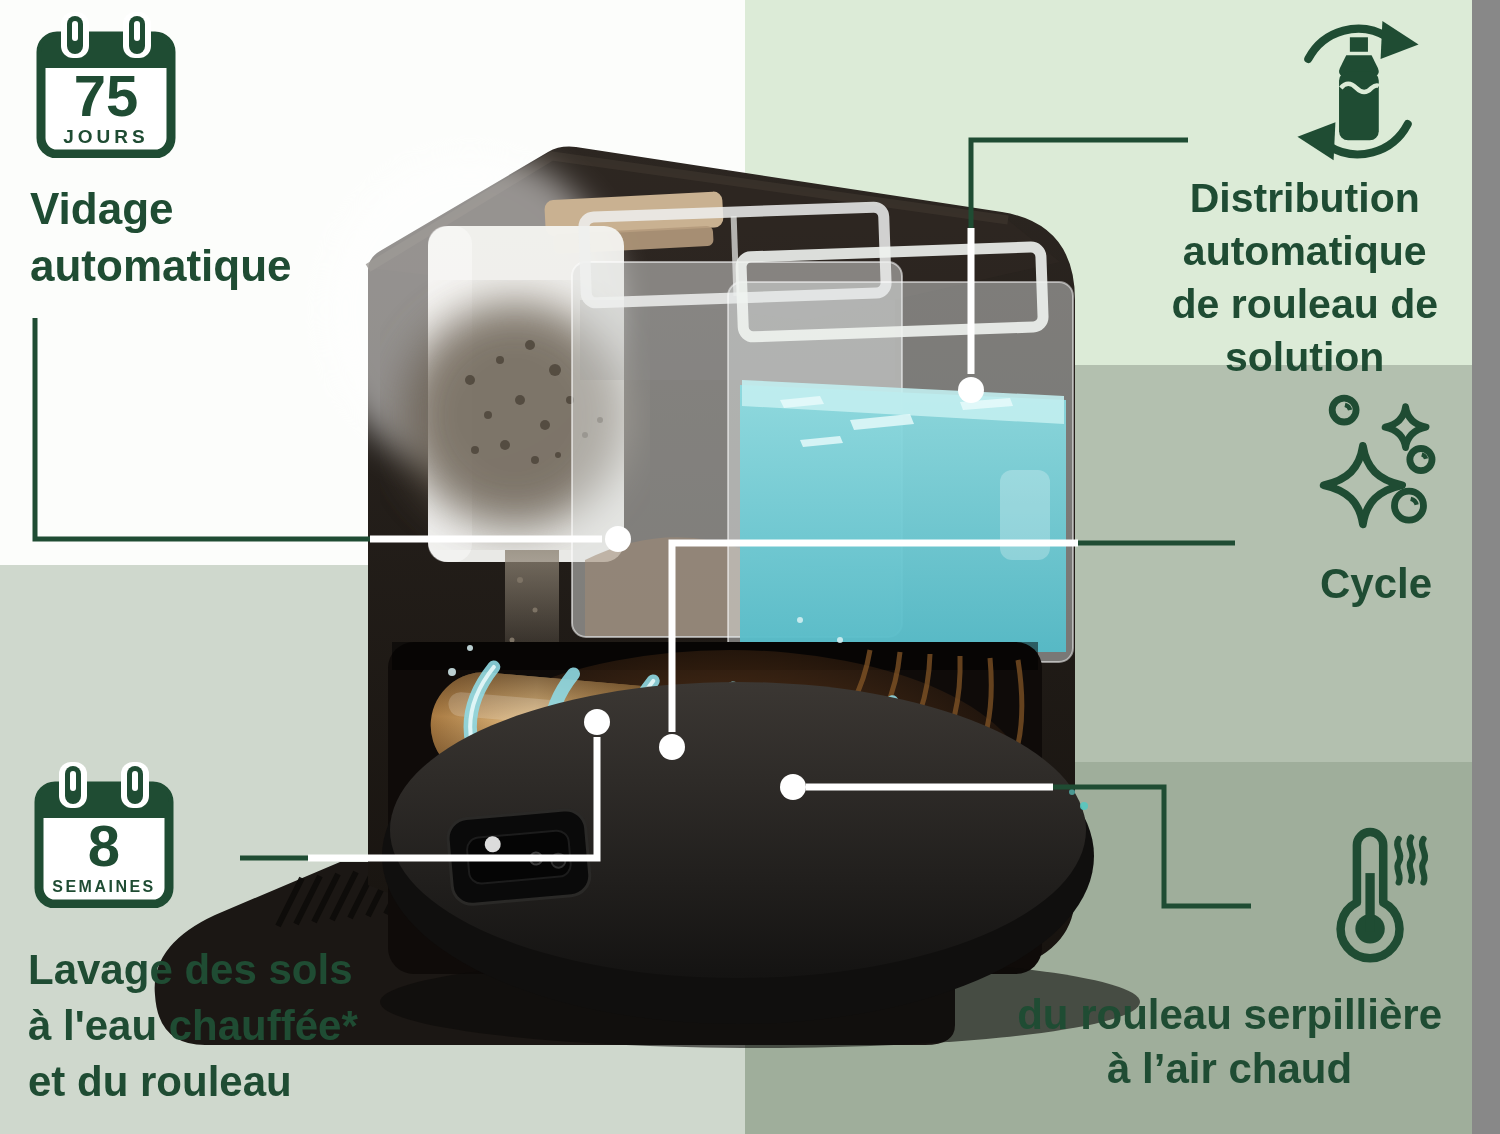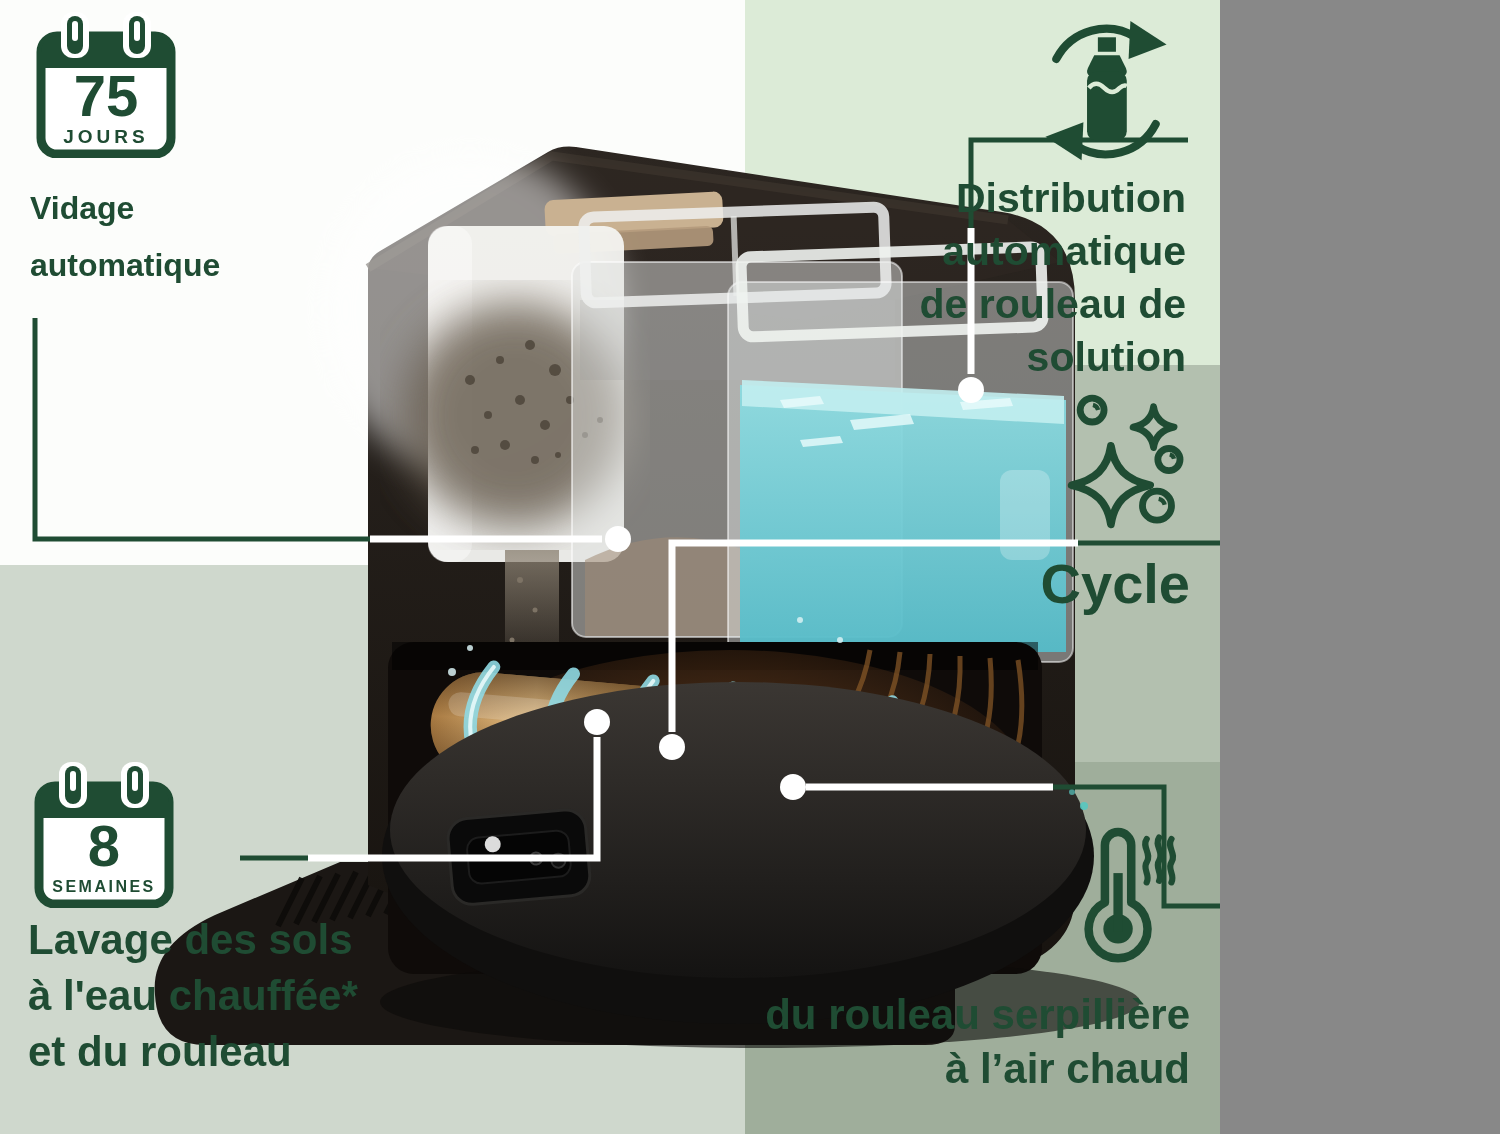--- a/index.html
+++ b/index.html
@@ -5,44 +5,44 @@
   :root{
     --green:#1f4c33;
     --white-block:#fcfdfb;
     --sage-light:#cfd8cd;
     --mint:#dcebd7;
     --sage-mid:#b3c0af;
     --sage-dark:#9fae9b;
   }
   html,body{margin:0;padding:0;background:#888;}
   .canvas{
-    position:relative;width:1220px;height:1134px;overflow:hidden;
+    position:relative;width:1472px;height:1134px;overflow:hidden;
     font-family:"Liberation Sans",sans-serif;background:var(--white-block);
   }
   .bg{position:absolute;}
   #bg-top-left{left:0;top:0;width:745px;height:565px;background:var(--white-block);}
   #bg-bottom-left{left:0;top:565px;width:745px;height:569px;background:var(--sage-light);}
   #bg-top-right{left:745px;top:0;width:755px;height:365px;background:var(--mint);}
   #bg-mid-right{left:745px;top:365px;width:755px;height:397px;background:var(--sage-mid);}
   #bg-bottom-right{left:745px;top:762px;width:755px;height:372px;background:var(--sage-dark);}
   svg.layer{position:absolute;left:0;top:0;}
   .feature{position:absolute;color:var(--green);}
   .f-label{font-weight:bold;}
   .f-label div{white-space:nowrap;}
-  .tr{text-align:right;}
+  .tr{text-align:center;}
   #feat-auto-empty{left:30px;top:10px;}
-  #feat-auto-empty .f-label{margin-top:18px;font-size:32px;line-height:57px;}
+  #feat-auto-empty .f-label{margin-top:18px;font-size:44px;line-height:57px;}
   #feat-solution{right:34px;top:12px;}
   #feat-solution .icon-wrap{margin:0 0 6px auto;width:160px;}
   #feat-solution .f-label{font-size:41px;line-height:53px;}
   #feat-self-clean{right:30px;top:372px;}
   #feat-self-clean .icon-wrap{margin:0 4px 10px auto;width:128px;}
-  #feat-self-clean .f-label{font-size:56px;line-height:55px;}
+  #feat-self-clean .f-label{font-size:42px;line-height:55px;}
   #feat-wash{left:28px;top:760px;}
-  #feat-wash .f-label{font-size:42px;line-height:56px;}
+  #feat-wash .f-label{margin-top:30px;font-size:42px;line-height:56px;}
   #feat-dry{right:30px;top:810px;}
   #feat-dry .icon-wrap{margin:0 10px 6px auto;width:120px;}
   #feat-dry .f-label{font-size:42px;line-height:54px;}
   svg text{font-family:"Liberation Sans",sans-serif;font-weight:bold;fill:var(--green);}
 </style>
 </head>
 <body>
 
 <div class="canvas">
 

